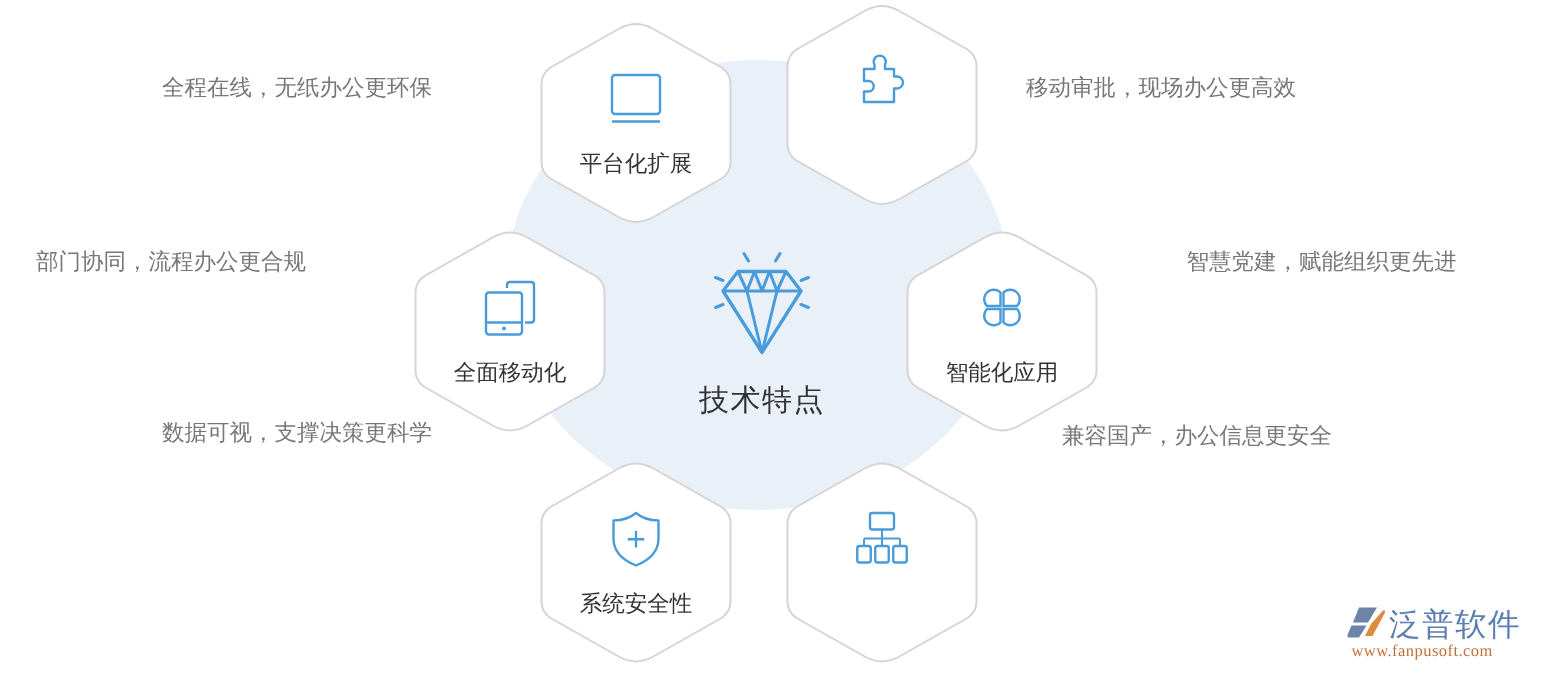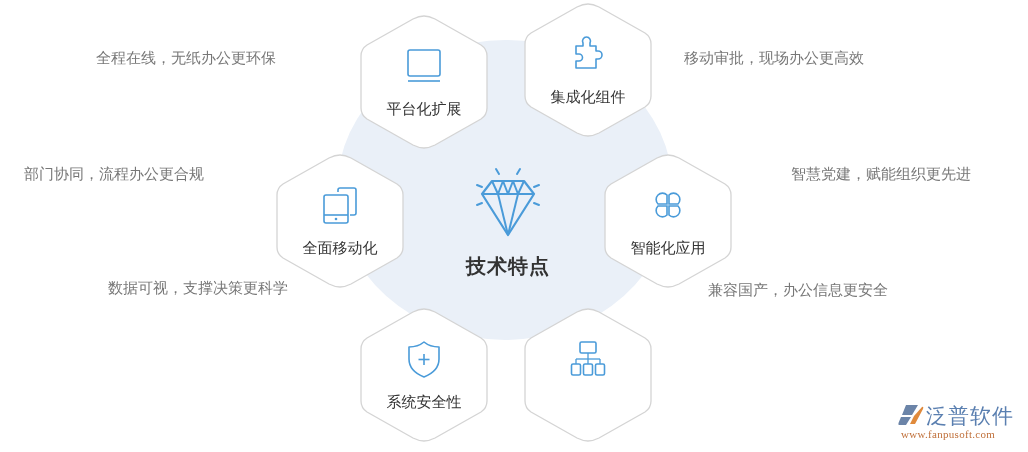--- a/index.html
+++ b/index.html
@@ -26,41 +26,41 @@
   }
   .desc {
     position: absolute; font-size: 15px; color: #777777; white-space: nowrap;
     line-height: 20px;
   }
   .center {
     position: absolute; left: 458px; top: 165px; width: 100px; text-align: center;
   }
   .center .diamond { width: 72px; height: 76px; display: block; margin: 0 auto; }
   .center .title {
-    font-size: 20px; font-weight: bold; color: #333333; margin-top: 12px; letter-spacing: 1px;
+    font-size: 20px; font-weight: normal; color: #333333; margin-top: 12px; letter-spacing: 1px;
   }
   .logo {
     position: absolute; left: 898px; top: 402px; width: 124px; height: 40px;
   }
   .logo .logo-mark { position: absolute; left: 0; top: 2px; width: 26px; height: 22px; }
   .logo .logo-text {
     position: absolute; left: 28px; top: 0px; font-size: 21px; color: #5a7fb0;
     font-family: "DejaVu Serif", "Liberation Serif", serif; letter-spacing: 1px; text-align: center;
   }
   .logo .logo-url {
     position: absolute; left: 3px; top: 26px; font-size: 11px; color: #c0703a;
     font-family: "Liberation Serif", "DejaVu Serif", serif; letter-spacing: 0.3px;
   }
 </style>
 </head>
 <body>
 
 <div class="bg-blob"></div>
 
-<div class="desc" style="left:96px; top:48px;">全程在线，无纸办公更环保</div>
+<div class="desc" style="left:108px; top:48px;">全程在线，无纸办公更环保</div>
 <div class="desc" style="left:684px; top:48px;text-align:right;">移动审批，现场办公更高效</div>
 <div class="desc" style="left:24px; top:164px;">部门协同，流程办公更合规</div>
 <div class="desc" style="left:791px; top:164px;">智慧党建，赋能组织更先进</div>
 <div class="desc" style="left:108px; top:280px;font-family:Liberation Mono, monospace;">数据可视，支撑决策更科学</div>
 <div class="desc" style="left:708px; top:280px;">兼容国产，办公信息更安全</div>
 
 <div class="hex" style="left:359px; top:14px;">
   <svg class="hex-shape" viewBox="0 0 130 136">
     <path d="M65 2 Q70 2 76 5 L122 31 Q128 35 128 42 L128 94 Q128 101 122 105 L76 131 Q70 134 65 134 Q60 134 54 131 L8 105 Q2 101 2 94 L2 42 Q2 35 8 31 L54 5 Q60 2 65 2 Z" fill="#ffffff" stroke="#d4d4d4" stroke-width="1.3"></path>
   </svg>
@@ -71,21 +71,20 @@
   <div class="hex-label">平台化扩展</div>
 </div>
 
 <div class="hex" style="left:523px; top:2px;">
   <svg class="hex-shape" viewBox="0 0 130 136">
     <path d="M65 2 Q70 2 76 5 L122 31 Q128 35 128 42 L128 94 Q128 101 122 105 L76 131 Q70 134 65 134 Q60 134 54 131 L8 105 Q2 101 2 94 L2 42 Q2 35 8 31 L54 5 Q60 2 65 2 Z" fill="#ffffff" stroke="#d4d4d4" stroke-width="1.3"></path>
   </svg>
   <svg class="hex-icon" viewBox="0 0 40 40">
     <path d="M8 12 L15 12 L15 9 A4 4 0 1 1 22 9 L22 12 L28 12 L28 17 L30 17 A4 4 0 1 1 30 25 L28 25 L28 34 L8 34 L8 27 L11 27 A3.5 3.5 0 1 0 11 20 L8 20 Z" fill="none" stroke="#4a9bd9" stroke-width="1.6" stroke-linejoin="round"></path>
   </svg>
-  <div class="hex-label">集成化组件</div>
 </div>
 
 <div class="hex" style="left:275px; top:153px;">
   <svg class="hex-shape" viewBox="0 0 130 136">
     <path d="M65 2 Q70 2 76 5 L122 31 Q128 35 128 42 L128 94 Q128 101 122 105 L76 131 Q70 134 65 134 Q60 134 54 131 L8 105 Q2 101 2 94 L2 42 Q2 35 8 31 L54 5 Q60 2 65 2 Z" fill="#ffffff" stroke="#d4d4d4" stroke-width="1.3"></path>
   </svg>
   <svg class="hex-icon" viewBox="0 0 40 40">
     <path d="M18 7 L18 5 Q18 3 20 3 L34 3 Q36 3 36 5 L36 28 Q36 30 34 30 L30 30" fill="none" stroke="#4a9bd9" stroke-width="1.6"></path>
     <rect x="4" y="10" width="24" height="28" rx="2" fill="none" stroke="#4a9bd9" stroke-width="1.6"></rect>
     <line x1="4" y1="30" x2="28" y2="30" stroke="#4a9bd9" stroke-width="1.6"></line>

